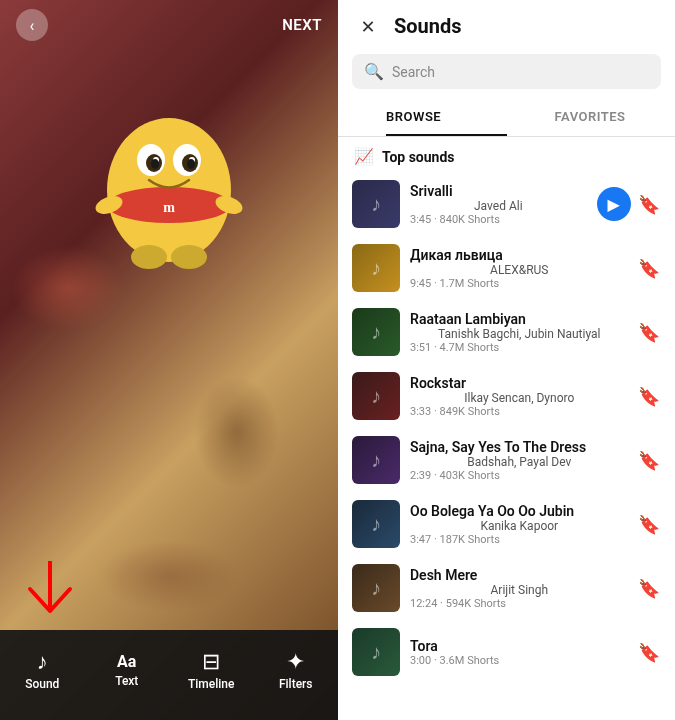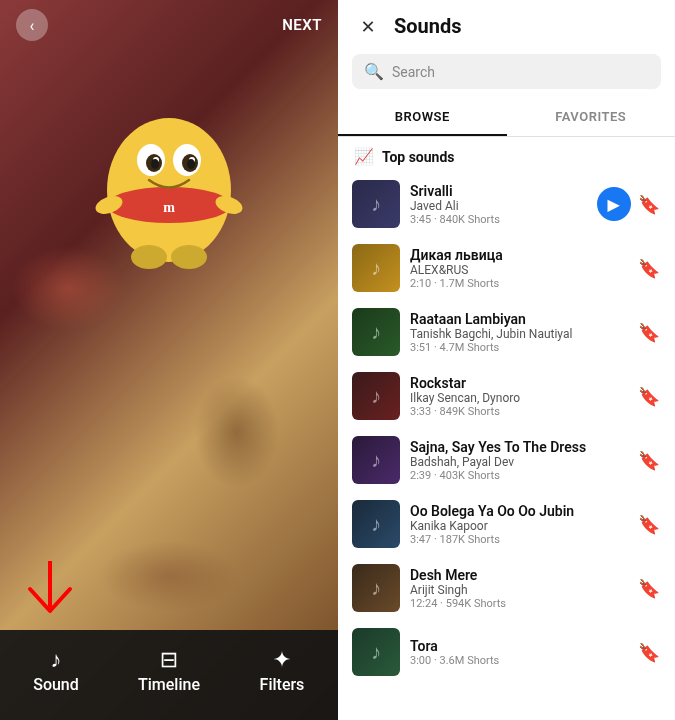--- a/index.html
+++ b/index.html
@@ -88,21 +88,21 @@
       gap: 4px;
       cursor: pointer;
       color: #fff;
       min-width: 60px;
     }
     .toolbar-item .icon {
       font-size: 22px;
       line-height: 1;
     }
     .toolbar-item .label {
-      font-size: 16px;
+      font-size: 12px;
       font-weight: 500;
       color: #fff;
     }
     .toolbar-item.active .label {
       color: #fff;
     }
     .arrow-indicator {
       position: absolute;
       bottom: 85px;
       left: 20px;
@@ -152,27 +152,27 @@
     .search-placeholder {
       color: #888;
       font-size: 14px;
     }
     .tabs-row {
       display: flex;
       border-bottom: 1px solid #e0e0e0;
     }
     .tab {
       flex: 1;
-      text-align: center;
       padding: 10px 0;
       font-size: 13px;
       font-weight: 600;
       color: #888;
       cursor: pointer;
       letter-spacing: 0.5px;
+      margin-left: 48px;
     }
     .tab.active {
       color: #111;
       border-bottom: 2px solid #111;
     }
     .section-header {
       display: flex;
       align-items: center;
       gap: 8px;
       padding: 10px 16px 6px;
@@ -215,20 +215,21 @@
       white-space: nowrap;
       overflow: hidden;
       text-overflow: ellipsis;
     }
     .sound-artist {
       font-size: 12px;
       color: #555;
       white-space: nowrap;
       overflow: hidden;
       text-overflow: ellipsis;
+      text-align: center;
     }
     .sound-meta {
       font-size: 11px;
       color: #888;
     }
     .sound-actions {
       display: flex;
       align-items: center;
       gap: 8px;
       flex-shrink: 0;
@@ -305,20 +306,24 @@
       <path d="M 10 28 L 30 50 L 50 28" stroke="red" stroke-width="4" fill="none" stroke-linecap="round" stroke-linejoin="round"></path>
     </svg>
   </div>
 
   <div class="bottom-toolbar">
     <div class="toolbar-item active">
       <span class="icon">♪</span>
       <span class="label">Sound</span>
     </div>
     <div class="toolbar-item">
+      <span class="icon" style="font-size:16px;font-weight:bold;">Aa</span>
+      <span class="label">Text</span>
+    </div>
+    <div class="toolbar-item">
       <span class="icon">⊟</span>
       <span class="label">Timeline</span>
     </div>
     <div class="toolbar-item">
       <span class="icon">✦</span>
       <span class="label">Filters</span>
     </div>
   </div>
 </div>
 
@@ -361,21 +366,21 @@
           <span class="bookmark-btn">🔖</span>
         </div>
       </div>
       <div class="sound-item">
         <div class="sound-thumb" style="background: linear-gradient(135deg, rgb(139, 105, 20), rgb(196, 144, 32)); display: flex; align-items: center; justify-content: center;">
           <span style="color:rgba(255,255,255,0.5);font-size:20px;">♪</span>
         </div>
         <div class="sound-info">
     <div class="sound-name">Дикая львица</div>
     <div class="sound-artist">ALEX&amp;RUS</div>
-    <div class="sound-meta">2:10 · 1.7M Shorts</div>
+    <div class="sound-meta">9:45 · 1.7M Shorts</div>
   </div>
         <div class="sound-actions">
           <span class="bookmark-btn">🔖</span>
         </div>
       </div>
       <div class="sound-item">
         <div class="sound-thumb" style="background: linear-gradient(135deg, rgb(26, 58, 26), rgb(42, 90, 42)); display: flex; align-items: center; justify-content: center;">
           <span style="color:rgba(255,255,255,0.5);font-size:20px;">♪</span>
         </div>
         <div class="sound-info">

